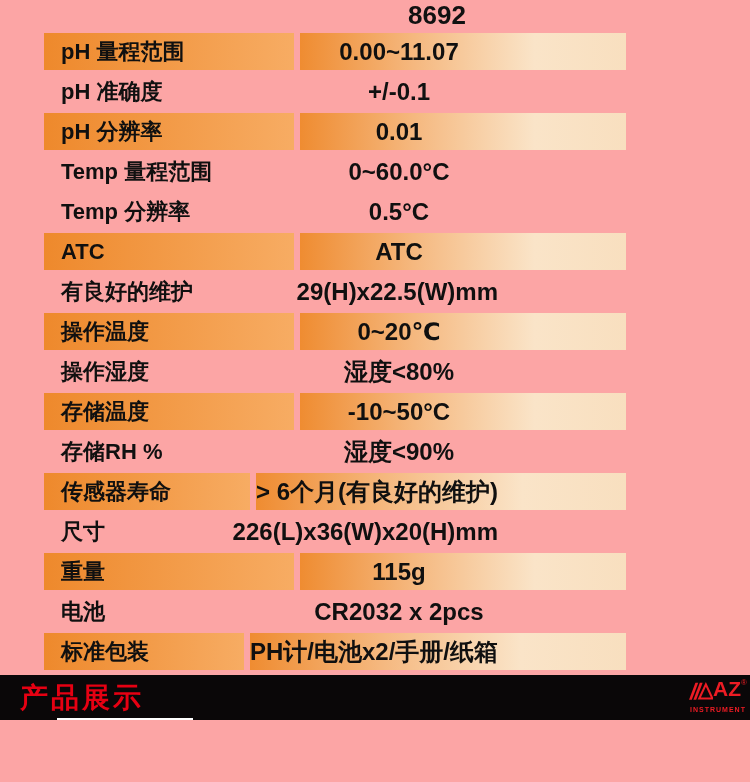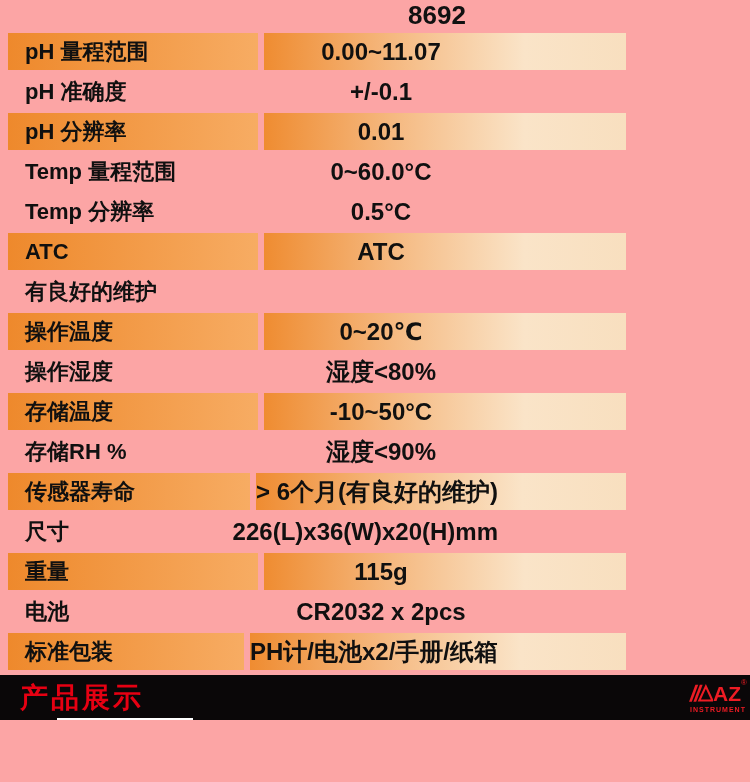--- a/index.html
+++ b/index.html
@@ -26,21 +26,21 @@
   }
   .title{
     height:33px;
     line-height:31px;
     text-align:center;
     padding-left:124px; 
     font-size:26px;
     font-weight:bold;
     color:#111111;
   }
-  .spec-table{width:626px;}
+  .spec-table{width:626px;padding-left:36px;}
   .row{
     height:40px;
     display:flex;
     align-items:flex-start;
   }
   .cell{height:37px;line-height:37px;font-weight:bold;color:#101010;}
   .cell.label{
     width:250px;
     margin-left:8px;
     margin-right:6px;
@@ -88,21 +88,21 @@
     position:absolute;
     top:3px;
     right:3px;
     width:58px;
     color:var(--accent-red);
     text-align:center;
     line-height:1;
   }
   .logo-top{
     display:flex;
-    align-items:flex-end;
+    align-items:flex-start;
     justify-content:center;
     height:26px;
   }
   .logo-az{
     font-size:21px;
     font-weight:bold;
     letter-spacing:0px;
   }
   .logo-reg{
     font-size:8px;
@@ -150,20 +150,21 @@
     <div class="cell value">0.5°C</div>
   </div>
 
   <div class="row orange">
     <div class="cell label">ATC</div>
     <div class="cell value">ATC</div>
   </div>
 
   <div class="row white">
     <div class="cell label">有良好的维护</div>
+    <div class="cell value">29(H)x22.5(W)mm</div>
   </div>
 
   <div class="row orange">
     <div class="cell label">操作温度</div>
     <div class="cell value">0~20℃</div>
   </div>
 
   <div class="row white">
     <div class="cell label">操作湿度</div>
     <div class="cell value">湿度&lt;80%</div>

